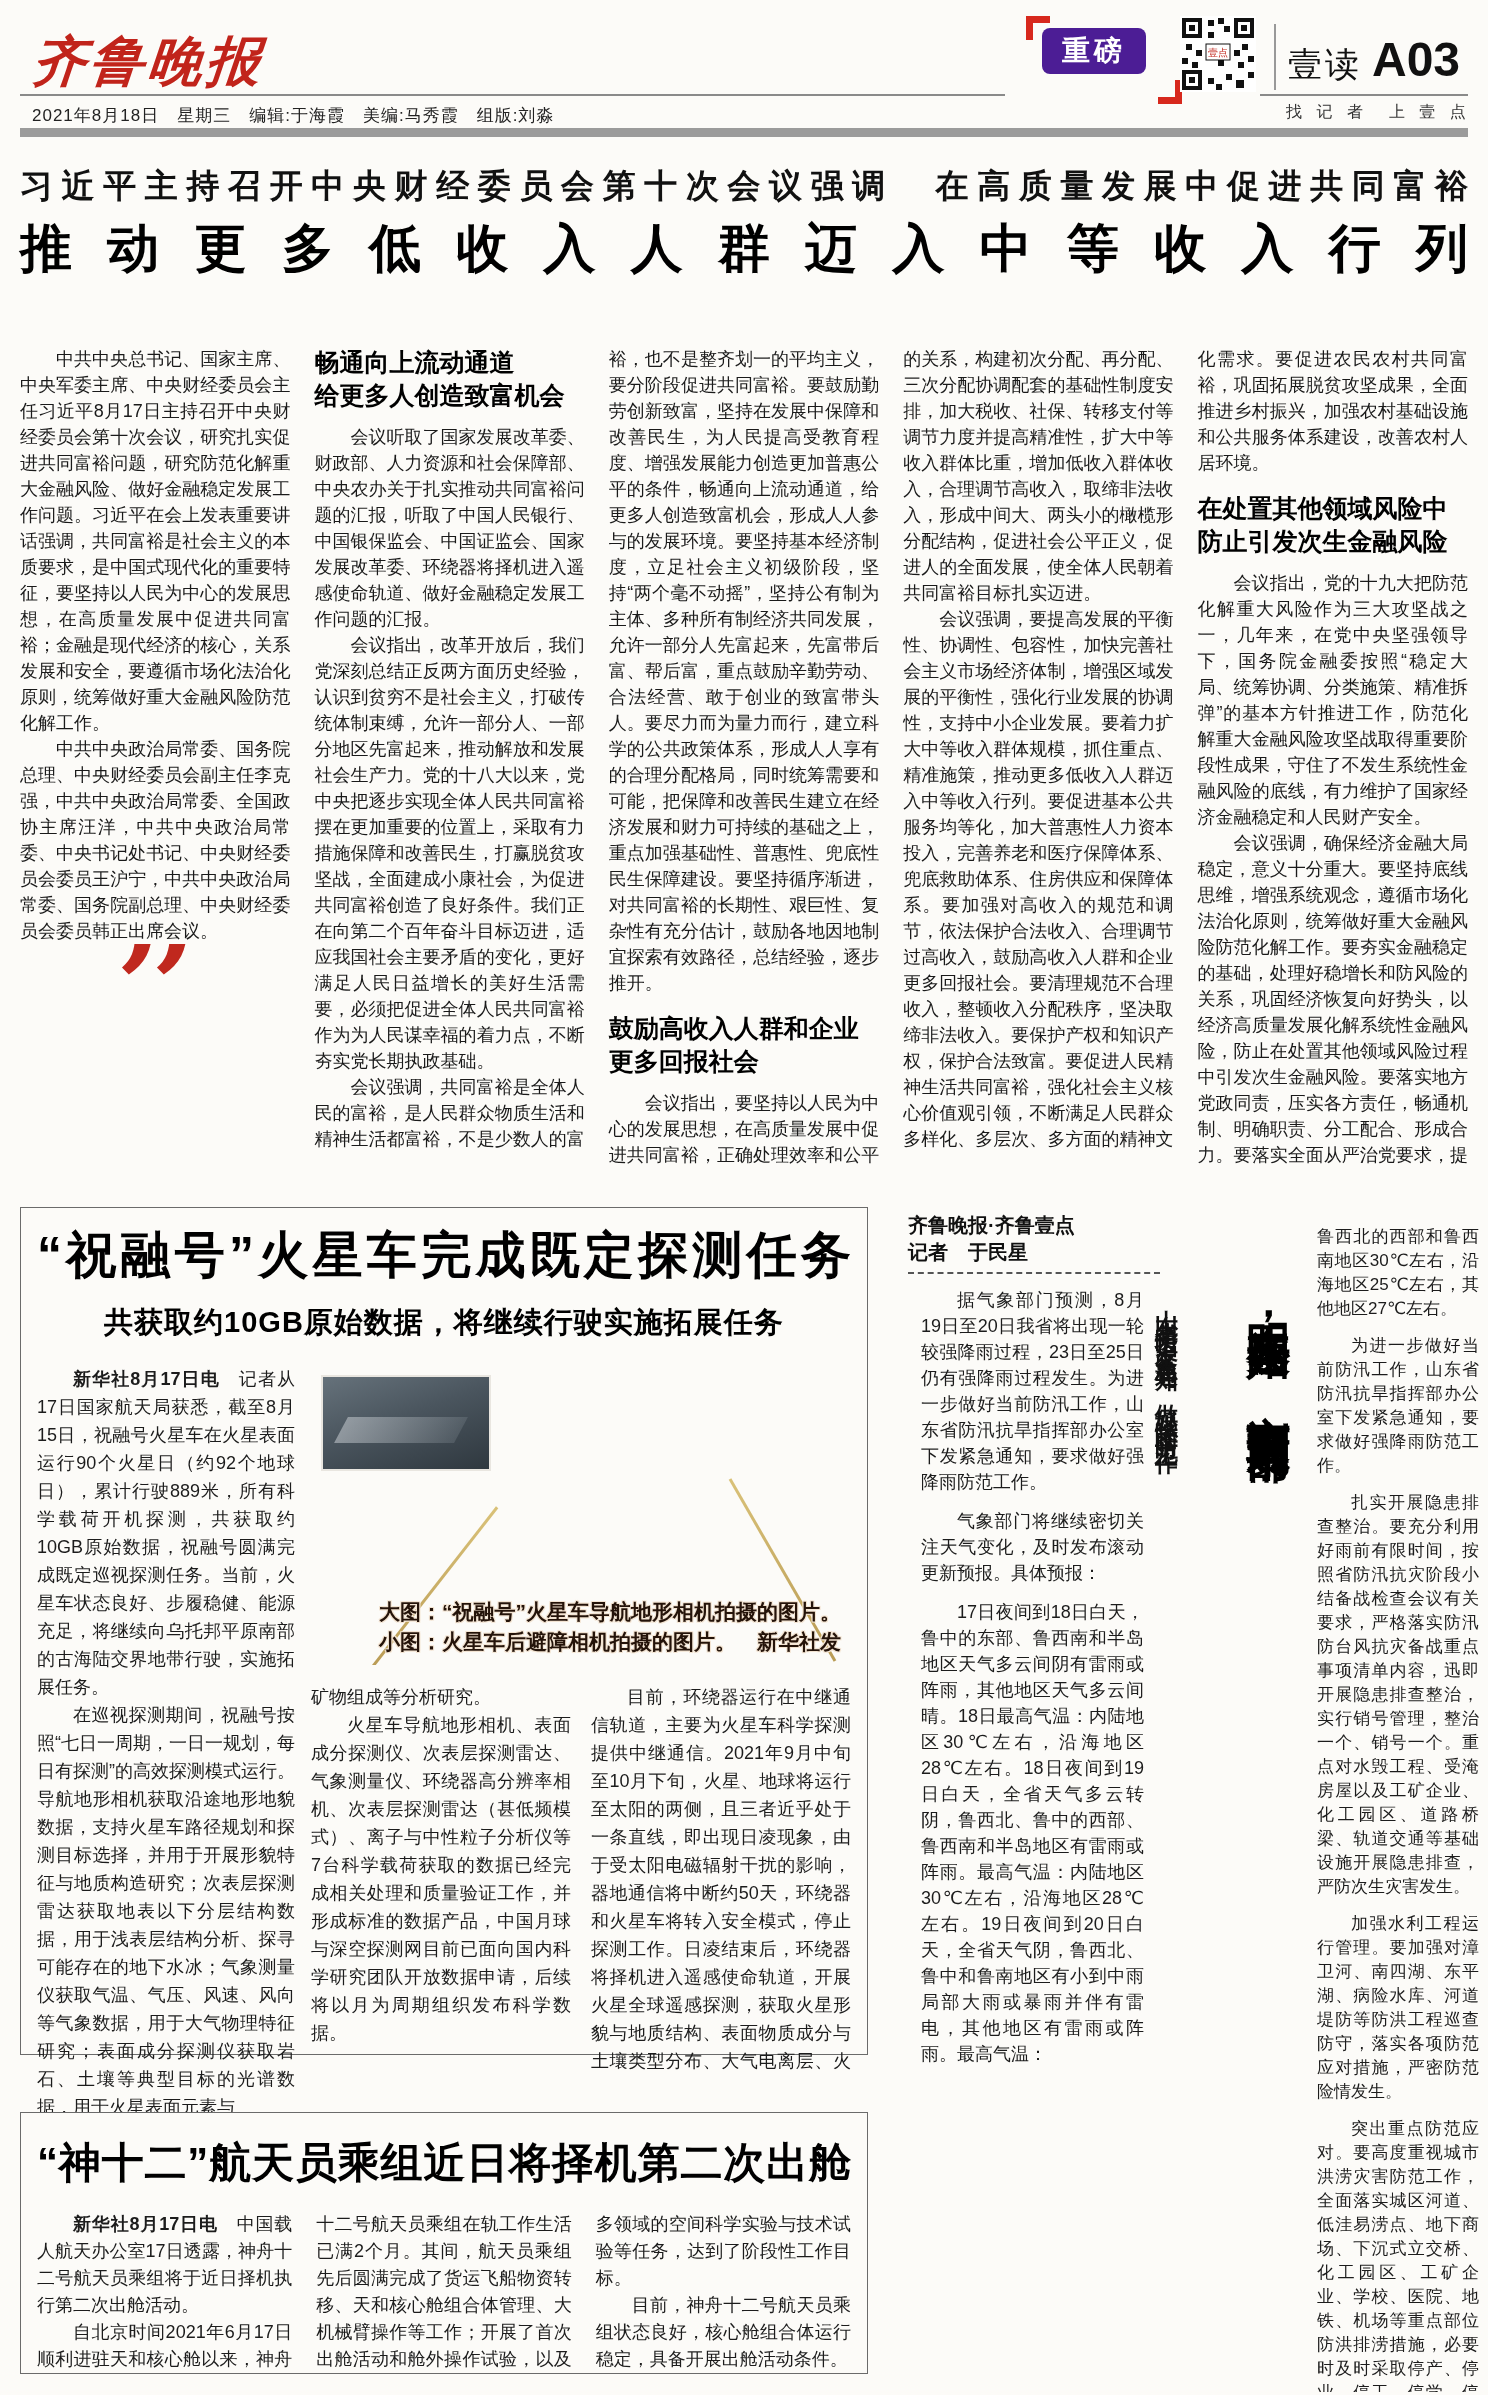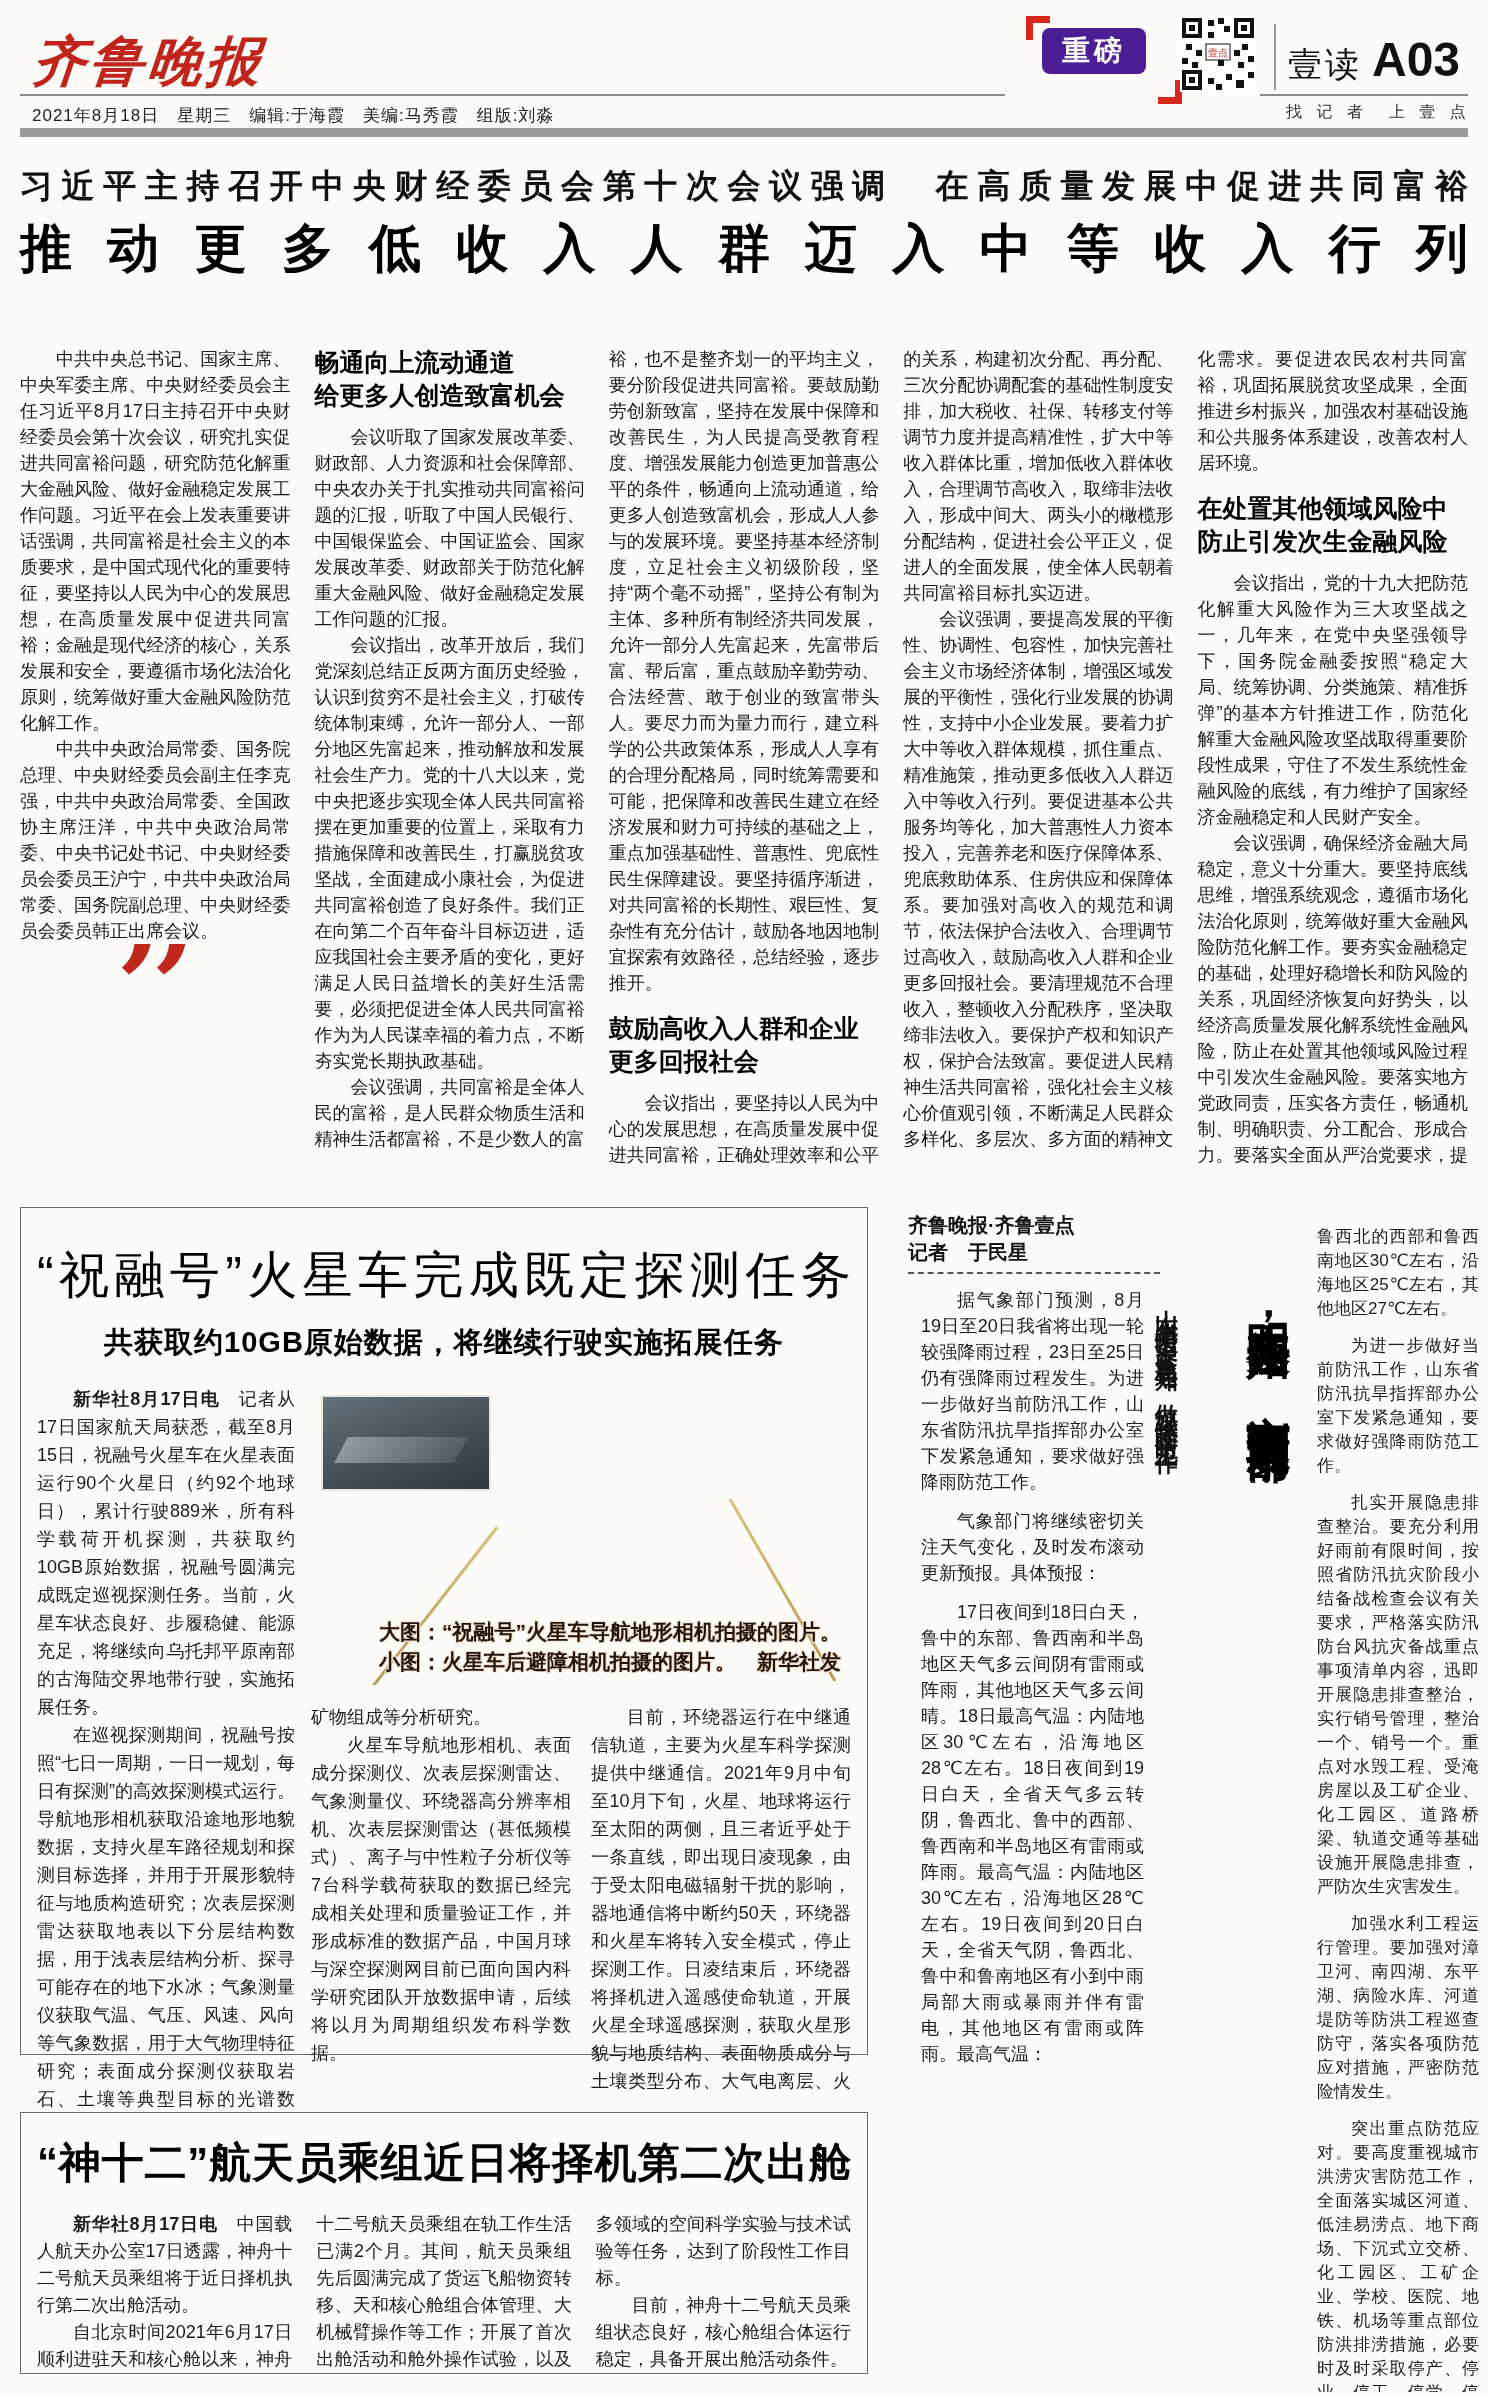--- a/index.html
+++ b/index.html
@@ -37,21 +37,21 @@
   .para { text-indent:2em; }
   .para.cont { text-indent:0; }
   .para b { font-weight:bold; }
   .subhead { font-size:25px; font-weight:bold; line-height:33px; margin:16px 0 12px; break-inside:avoid; color:#000; }
   .pull-quote { color:#c0281e; font-family:"DejaVu Serif",serif; font-size:180px; line-height:110px; height:150px;
                 text-align:center; overflow:hidden; break-inside:avoid; }
 
   
   .story-box { position:absolute; border:1px solid #6b6b6b; background:#fcfbf8; }
   .mars { left:20px; top:1207px; width:848px; height:848px; padding:0 16px; }
-  .mars-hl { margin-top:34px; font-size:50px; font-weight:normal; text-align:justify; text-align-last:justify; color:#000; }
+  .mars-hl { margin-top:14px; font-size:50px; font-weight:bold; text-align:justify; text-align-last:justify; color:#000; }
   .mars-sub { margin-top:14px; font-size:29px; font-weight:bold; text-align:center; letter-spacing:1px; color:#000000; }
   .mars-flex { display:flex; margin-top:22px; gap:16px; }
   .mars-left { width:258px; font-size:18px; line-height:28px; text-align:justify; }
   .mars-right { width:540px; }
   .mars-img { position:relative; width:540px; height:300px; overflow:hidden;
       background:
         radial-gradient(14px 8px at 12% 78%, rgba(96,44,20,.75) 45%, transparent 50%),
         radial-gradient(10px 6px at 32% 62%, rgba(96,44,20,.6) 45%, transparent 50%),
         radial-gradient(18px 9px at 55% 84%, rgba(88,40,18,.7) 45%, transparent 50%),
         radial-gradient(9px 5px at 70% 58%, rgba(96,44,20,.6) 45%, transparent 50%),
@@ -152,21 +152,21 @@
 
   <div class="graybar"></div>
 
   <div class="kicker">习近平主持召开中央财经委员会第十次会议强调　在高质量发展中促进共同富裕</div>
   <h1 class="headline">推动更多低收入人群迈入中等收入行列</h1>
   <div class="main-body">
       <p class="para">中共中央总书记、国家主席、中央军委主席、中央财经委员会主任习近平8月17日主持召开中央财经委员会第十次会议，研究扎实促进共同富裕问题，研究防范化解重大金融风险、做好金融稳定发展工作问题。习近平在会上发表重要讲话强调，共同富裕是社会主义的本质要求，是中国式现代化的重要特征，要坚持以人民为中心的发展思想，在高质量发展中促进共同富裕；金融是现代经济的核心，关系发展和安全，要遵循市场化法治化原则，统筹做好重大金融风险防范化解工作。</p>
       <p class="para">中共中央政治局常委、国务院总理、中央财经委员会副主任李克强，中共中央政治局常委、全国政协主席汪洋，中共中央政治局常委、中央书记处书记、中央财经委员会委员王沪宁，中共中央政治局常委、国务院副总理、中央财经委员会委员韩正出席会议。</p>
       <div class="pull-quote">”</div>
       <div class="subhead">畅通向上流动通道<br>给更多人创造致富机会</div>
-      <p class="para">会议听取了国家发展改革委、财政部、人力资源和社会保障部、中央农办关于扎实推动共同富裕问题的汇报，听取了中国人民银行、中国银保监会、中国证监会、国家发展改革委、财政部关于防范化解重大金融风险、做好金融稳定发展工作问题的汇报。</p>
+      <p class="para">会议听取了国家发展改革委、财政部、人力资源和社会保障部、中央农办关于扎实推动共同富裕问题的汇报，听取了中国人民银行、中国银保监会、中国证监会、国家发展改革委、环绕器将择机进入遥感使命轨道、做好金融稳定发展工作问题的汇报。</p>
       <p class="para">会议指出，改革开放后，我们党深刻总结正反两方面历史经验，认识到贫穷不是社会主义，打破传统体制束缚，允许一部分人、一部分地区先富起来，推动解放和发展社会生产力。党的十八大以来，党中央把逐步实现全体人民共同富裕摆在更加重要的位置上，采取有力措施保障和改善民生，打赢脱贫攻坚战，全面建成小康社会，为促进共同富裕创造了良好条件。我们正在向第二个百年奋斗目标迈进，适应我国社会主要矛盾的变化，更好满足人民日益增长的美好生活需要，必须把促进全体人民共同富裕作为为人民谋幸福的着力点，不断夯实党长期执政基础。</p>
       <p class="para">会议强调，共同富裕是全体人民的富裕，是人民群众物质生活和精神生活都富裕，不是少数人的富裕，也不是整齐划一的平均主义，要分阶段促进共同富裕。要鼓励勤劳创新致富，坚持在发展中保障和改善民生，为人民提高受教育程度、增强发展能力创造更加普惠公平的条件，畅通向上流动通道，给更多人创造致富机会，形成人人参与的发展环境。要坚持基本经济制度，立足社会主义初级阶段，坚持“两个毫不动摇”，坚持公有制为主体、多种所有制经济共同发展，允许一部分人先富起来，先富带后富、帮后富，重点鼓励辛勤劳动、合法经营、敢于创业的致富带头人。要尽力而为量力而行，建立科学的公共政策体系，形成人人享有的合理分配格局，同时统筹需要和可能，把保障和改善民生建立在经济发展和财力可持续的基础之上，重点加强基础性、普惠性、兜底性民生保障建设。要坚持循序渐进，对共同富裕的长期性、艰巨性、复杂性有充分估计，鼓励各地因地制宜探索有效路径，总结经验，逐步推开。</p>
       <div class="subhead">鼓励高收入人群和企业<br>更多回报社会</div>
       <p class="para">会议指出，要坚持以人民为中心的发展思想，在高质量发展中促进共同富裕，正确处理效率和公平的关系，构建初次分配、再分配、三次分配协调配套的基础性制度安排，加大税收、社保、转移支付等调节力度并提高精准性，扩大中等收入群体比重，增加低收入群体收入，合理调节高收入，取缔非法收入，形成中间大、两头小的橄榄形分配结构，促进社会公平正义，促进人的全面发展，使全体人民朝着共同富裕目标扎实迈进。</p>
       <p class="para">会议强调，要提高发展的平衡性、协调性、包容性，加快完善社会主义市场经济体制，增强区域发展的平衡性，强化行业发展的协调性，支持中小企业发展。要着力扩大中等收入群体规模，抓住重点、精准施策，推动更多低收入人群迈入中等收入行列。要促进基本公共服务均等化，加大普惠性人力资本投入，完善养老和医疗保障体系、兜底救助体系、住房供应和保障体系。要加强对高收入的规范和调节，依法保护合法收入、合理调节过高收入，鼓励高收入人群和企业更多回报社会。要清理规范不合理收入，整顿收入分配秩序，坚决取缔非法收入。要保护产权和知识产权，保护合法致富。要促进人民精神生活共同富裕，强化社会主义核心价值观引领，不断满足人民群众多样化、多层次、多方面的精神文化需求。要促进农民农村共同富裕，巩固拓展脱贫攻坚成果，全面推进乡村振兴，加强农村基础设施和公共服务体系建设，改善农村人居环境。</p>
       <div class="subhead">在处置其他领域风险中<br>防止引发次生金融风险</div>
       <p class="para">会议指出，党的十九大把防范化解重大风险作为三大攻坚战之一，几年来，在党中央坚强领导下，国务院金融委按照“稳定大局、统筹协调、分类施策、精准拆弹”的基本方针推进工作，防范化解重大金融风险攻坚战取得重要阶段性成果，守住了不发生系统性金融风险的底线，有力维护了国家经济金融稳定和人民财产安全。</p>
       <p class="para">会议强调，确保经济金融大局稳定，意义十分重大。要坚持底线思维，增强系统观念，遵循市场化法治化原则，统筹做好重大金融风险防范化解工作。要夯实金融稳定的基础，处理好稳增长和防风险的关系，巩固经济恢复向好势头，以经济高质量发展化解系统性金融风险，防止在处置其他领域风险过程中引发次生金融风险。要落实地方党政同责，压实各方责任，畅通机制、明确职责、分工配合、形成合力。要落实全面从严治党要求，提升金融系统干部队伍监管能力，提高监管数字化智能化水平，一体推进惩治金融腐败和防控金融风险，加快重点领域改革，做好金融市场舆情引导。要加强金融法治和基础设施建设，深化信用体系建设，发挥信用在金融风险识别、监测、管理、处置等环节的基础作用。</p>
     </div>
 

